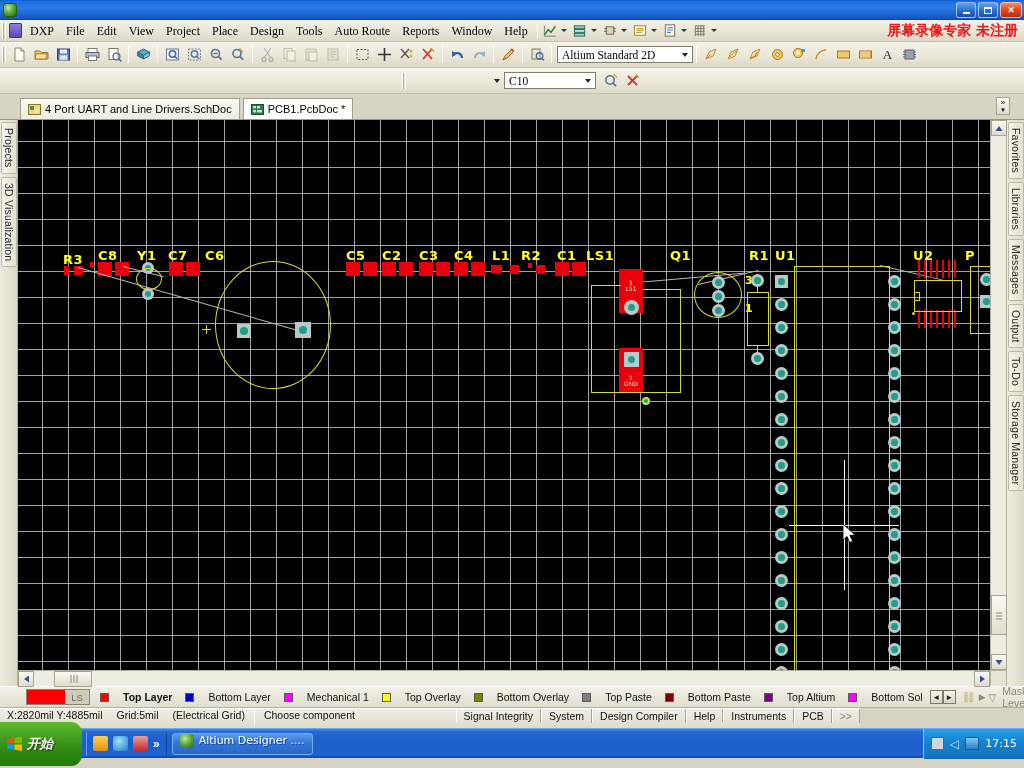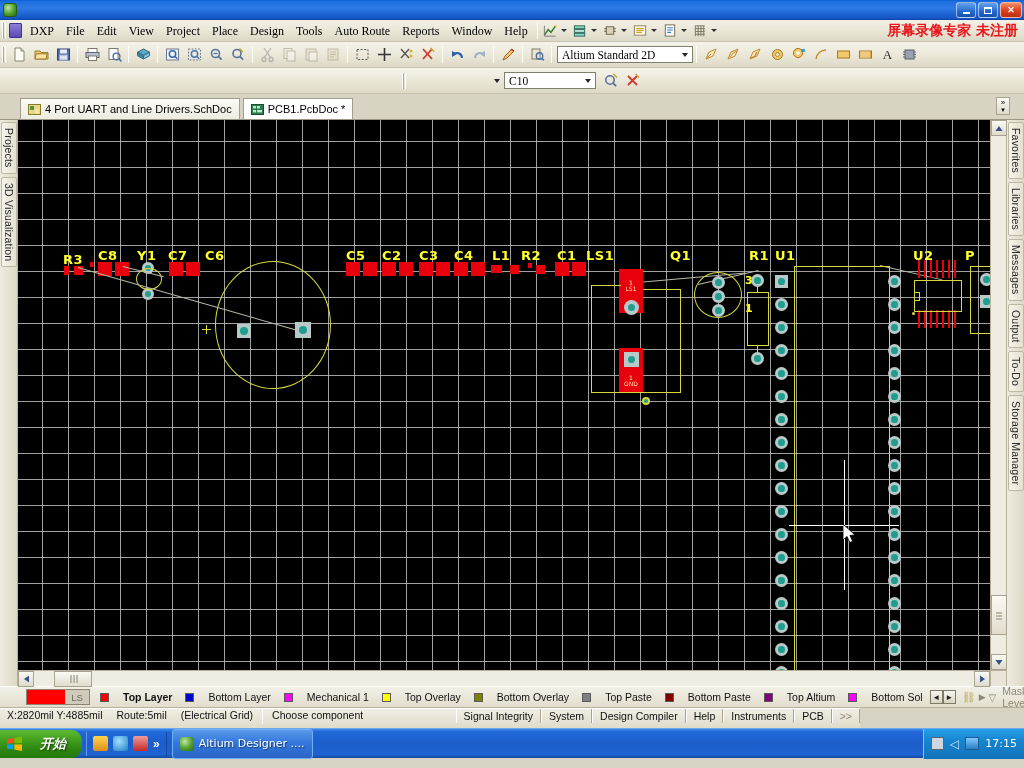--- a/index.html
+++ b/index.html
@@ -185,31 +185,31 @@
   .sb-cell{ padding:0 7px; white-space:nowrap; }
   .sb-div{ width:1px;height:15px;background:#a9a491;border-right:1px solid #fff;margin:0 2px; }
   .panelbtn{ padding:1px 7px; white-space:nowrap; border-left:1px solid #fff; border-right:1px solid #a9a491;
      font-size:10.5px; }
 
   
   #taskbar{ height:30px;width:1024px;display:flex;align-items:center;
     background:linear-gradient(180deg,#3f8ae8 0%,#2167d8 10%,#1b5ecb 50%,#1d63d1 88%,#15489f 100%);
     border-top:1px solid #6aa8f0; }
   #startbtn{
-    height:28px;min-width:82px;display:flex;align-items:center;gap:17px;
+    height:44px;min-width:82px;display:flex;align-items:center;gap:4px;
     padding:0 8px 0 6px;
     background:linear-gradient(180deg,#5fbb32 0%,#3e9c1b 40%,#2e8511 70%,#227a0b 100%);
     border-top-right-radius:11px;border-bottom-right-radius:11px;
     color:#fff;font-weight:bold;font-size:13px;font-family:"DejaVu Sans",sans-serif;
     text-shadow:1px 1px 2px rgba(0,0,0,.6); font-style:italic;
   }
   .qlaunch{ display:flex;align-items:center;gap:5px;padding:0 6px;margin-left:4px;
      border-left:1px solid rgba(255,255,255,.35); border-right:1px solid rgba(0,0,0,.25); height:24px;}
   .qico{ width:15px;height:15px;border-radius:2px; }
-  .taskitem{ height:30px;display:flex;align-items:center;gap:5px;padding:0 7px;margin-left:5px;
+  .taskitem{ height:22px;display:flex;align-items:flex-start;gap:5px;padding:0 7px;margin-left:5px;
      background:linear-gradient(180deg,#5a9ae9,#3377dd 45%,#2a65c6);
      border:1px solid #6fb0f3; border-radius:3px;
      color:#fff;font-size:11px;font-family:"DejaVu Sans",sans-serif;
      text-shadow:1px 1px 1px rgba(0,0,0,.5); max-width:175px; overflow:hidden; white-space:nowrap; }
   #tray{ margin-left:auto; display:flex;align-items:center;gap:6px;height:30px;padding:0 7px;
      background:linear-gradient(180deg,#26a0e8 0%,#1784cf 40%,#1272bb 100%);
      border-left:1px solid #6fd0ff; color:#fff;font-size:11px;font-family:"DejaVu Sans",sans-serif; }
 </style>
 </head>
 <body>
@@ -859,21 +859,21 @@
     <span style="color:#8d8979;font-size:9px">▶</span>
     <span style="color:#8d8979;font-size:10px">▽</span>
   </div>
   <div class="lbtn-ghost">Mask Level</div>
   <div style="width:1px;height:15px;background:#c2bda9"></div>
   <div class="lbtn-ghost">Clear</div>
 </div>
 
 <div id="statusbar">
   <div class="sb-cell">X:2820mil Y:4885mil</div>
-  <div class="sb-cell">Route:5mil</div>
+  <div class="sb-cell">Grid:5mil</div>
   <div class="sb-cell">(Electrical Grid)</div>
   <div class="sb-div"></div>
   <div class="sb-cell">Choose component</div>
   <div style="flex:1"></div>
   <div class="panelbtn">Signal Integrity</div>
   <div class="panelbtn">System</div>
   <div class="panelbtn">Design Compiler</div>
   <div class="panelbtn">Help</div>
   <div class="panelbtn">Instruments</div>
   <div class="panelbtn">PCB</div>

